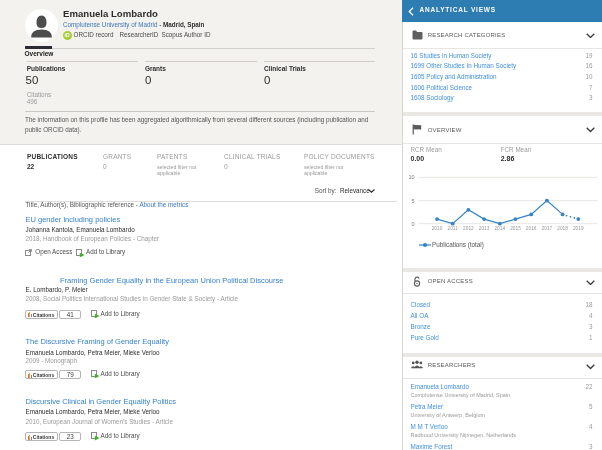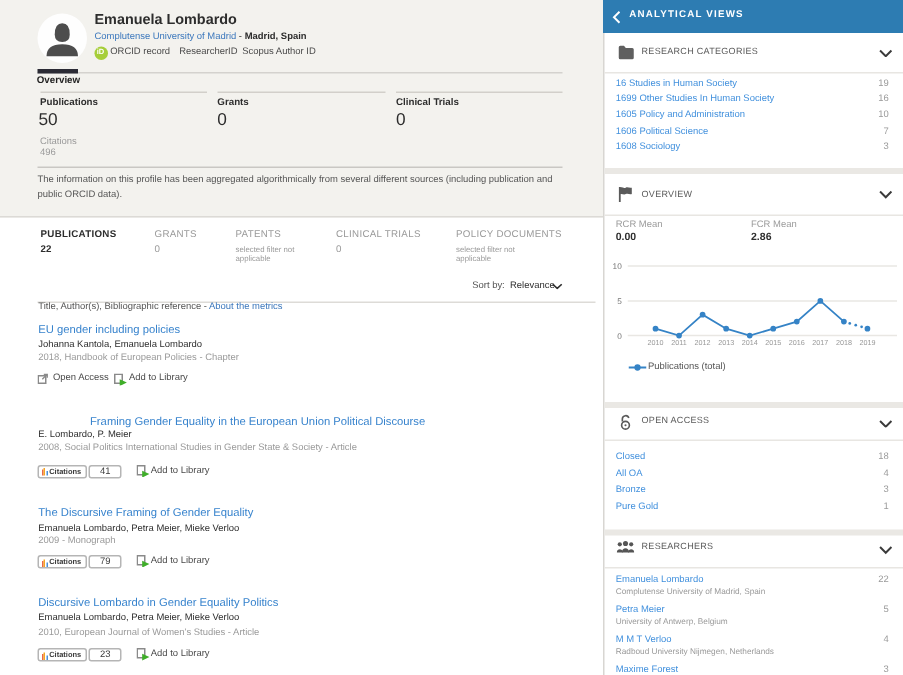--- a/index.html
+++ b/index.html
@@ -108,21 +108,21 @@
       </span>
       <span style="position:absolute; left:7px; top:2px; font-size:5px; font-weight:bold; color:#3a3a3a;">Citations</span>
     </div>
 <div class="abs" style="left:59px; top:369.9px; width:22.4px; height:9px; border:1px solid #b5b5b5; border-radius:2px; background:#fff; font-size:6.3px; color:#3a3a3a; text-align:center; line-height:8.4px;">79</div>
 <svg class="abs" style="left:90.5px; top:369.9px;" width="9" height="8.5" viewBox="0 0 9 8.5">
       <rect x="0.5" y="0.5" width="5" height="6" fill="none" stroke="#8a8a8a" stroke-width="1"></rect>
       <path d="M3.8 3.8 L8.6 6 L3.8 8.4 Z" fill="#3fae29"></path>
     </svg>
 <div class="abs" style="left:100.5px; top:370.7px; font-size:6.3px; color:#4a4a4a;">Add to Library</div>
 
-<div class="abs" style="left:25.5px; top:398.2px; font-size:7.5px; color:#3783cd;">Discursive Lombardo in Gender Equality Politics</div>
+<div class="abs" style="left:25.5px; top:398.2px; font-size:7.5px; color:#3783cd;">Discursive Clinical in Gender Equality Politics</div>
 <div class="abs" style="left:25.5px; top:409.1px; font-size:6.3px; color:#2d2d2d;">Emanuela Lombardo, Petra Meier, Mieke Verloo</div>
 <div class="abs" style="left:25.5px; top:418.9px; font-size:6.3px; color:#9a9a9a;">2010, European Journal of Women's Studies - Article</div>
 <div class="abs" style="left:24.8px; top:432.4px; width:33px; height:9px; border:1px solid #b5b5b5; border-radius:2px; background:#fff;">
       <span style="position:absolute; left:2px; top:1.8px; width:3.5px; height:5px;">
         <i style="position:absolute;left:0;top:1px;width:1px;height:4px;background:#e8684a;"></i>
         <i style="position:absolute;left:1.4px;top:0;width:1px;height:5px;background:#f5a623;"></i>
         <i style="position:absolute;left:2.8px;top:2px;width:1px;height:3px;background:#4a90d9;"></i>
       </span>
       <span style="position:absolute; left:7px; top:2px; font-size:5px; font-weight:bold; color:#3a3a3a;">Citations</span>
     </div>

